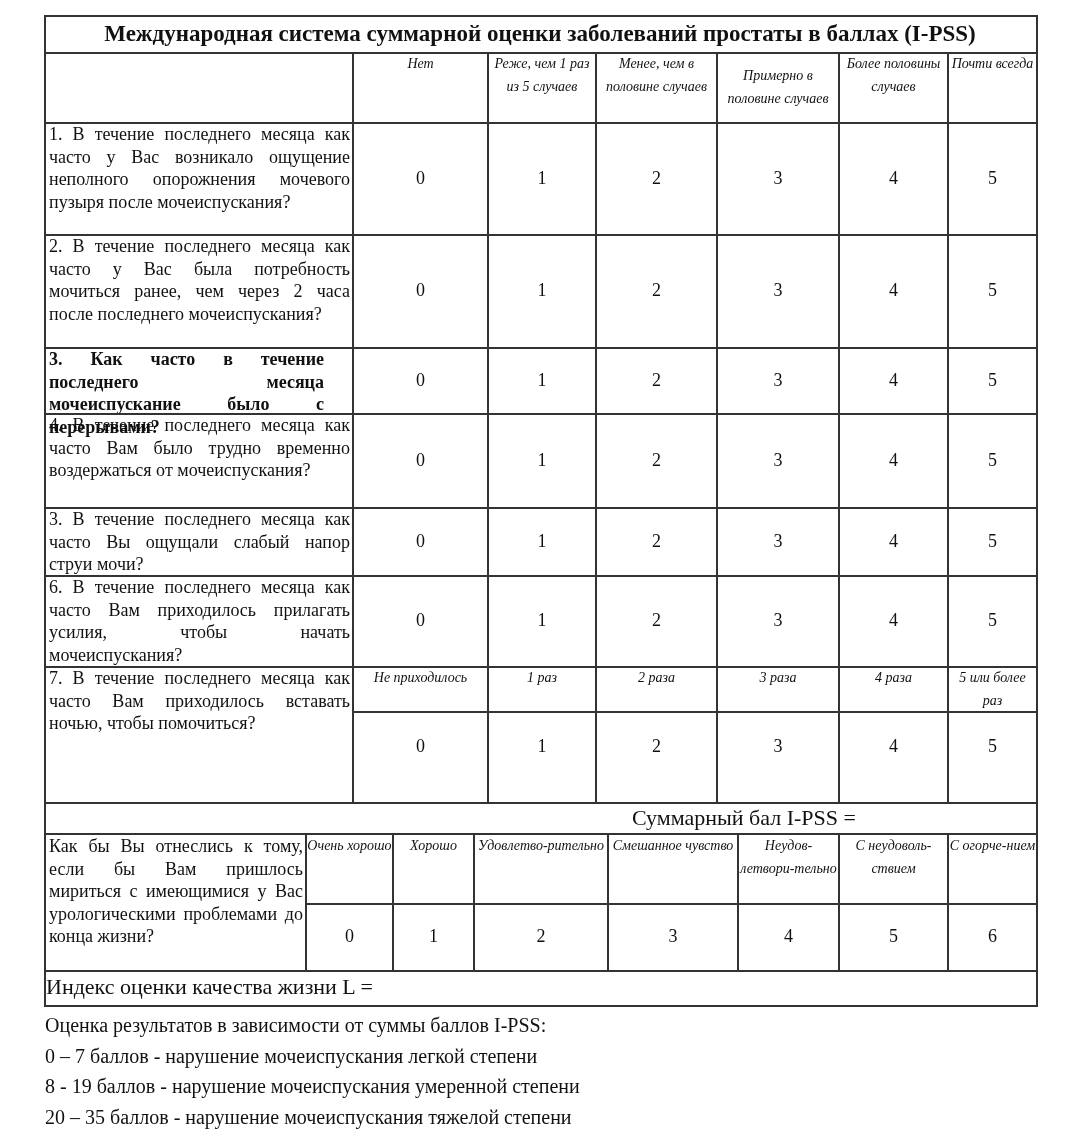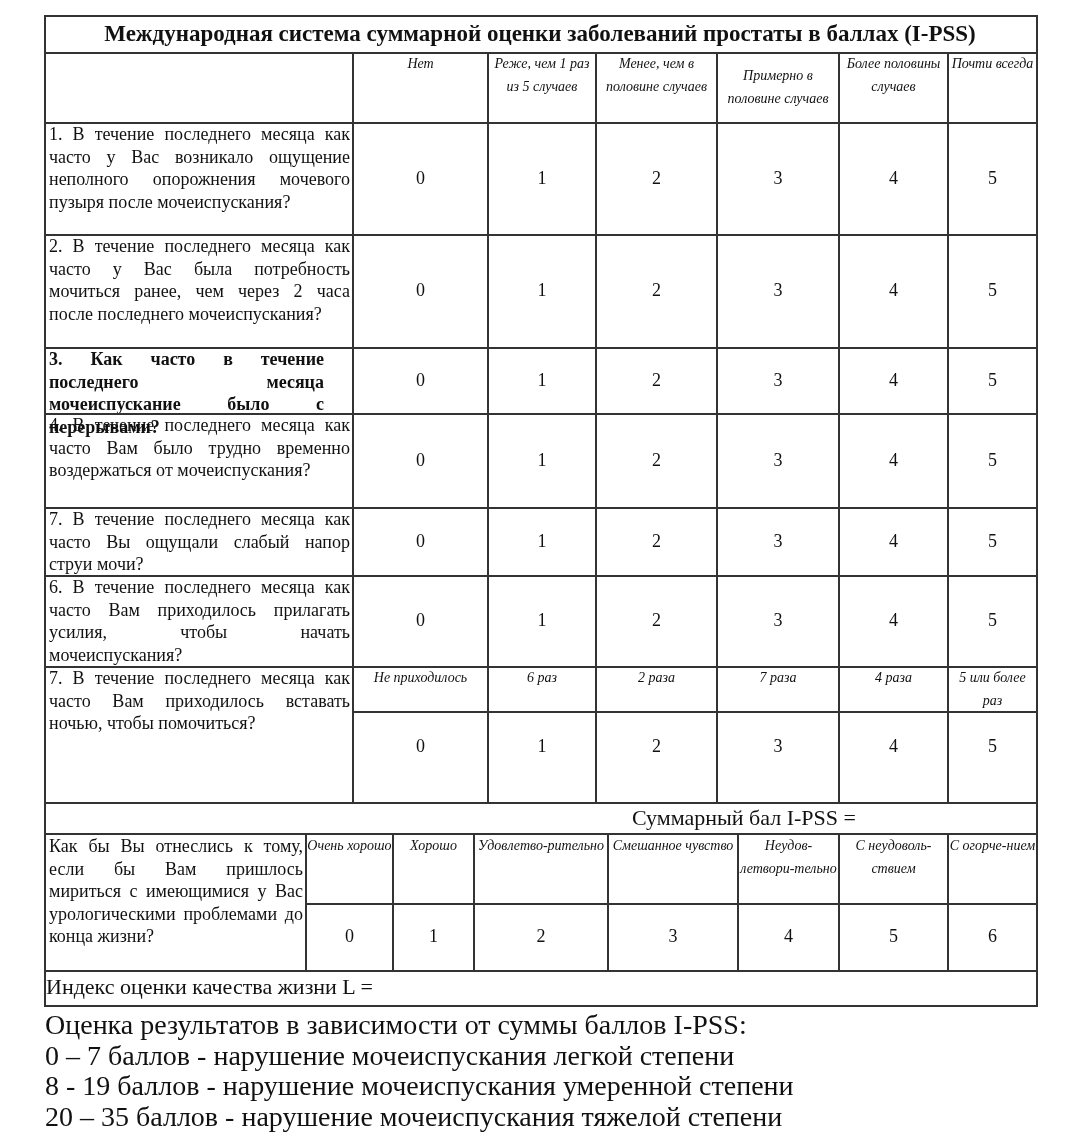--- a/index.html
+++ b/index.html
@@ -6,21 +6,21 @@
   body { width: 1066px; height: 1146px; position: relative; overflow: hidden;
          font-family: "Liberation Serif", "DejaVu Serif", serif; color: #111; }
   .abs { position: absolute; box-sizing: border-box; }
   .line-h { position: absolute; height: 2px; background: #333; }
   .line-v { position: absolute; width: 2px; background: #333; }
   .title { font-weight: bold; font-size: 23px; text-align: center; line-height: 34px; }
   .hdr { font-size: 14px; line-height: 22.5px; text-align: center; font-style: italic; }
   .q { font-size: 18px; line-height: 22.5px; text-align: justify; text-align-last: left; padding: 0 2px 0 3px; }
   .num { font-size: 18px; text-align: center; }
   .big { font-size: 22px; line-height: 30px; }
-  .foot { font-size: 28px; line-height: 30px; position: absolute; left: 45px; }
+  .foot { font-size: 20px; line-height: 30px; position: absolute; left: 45px; }
 </style>
 </head>
 <body>
 
 <div id="form">
 
   <div class="abs title" style="left:46px; top:17px; width:988px; height:35px;">Международная система суммарной оценки заболеваний простаты в баллах (I-PSS)</div>
 
   <div id="freq-headers">
       <div class="abs hdr" style="left:354px; top:53px; width:133px; height:68px;">Нет</div>
@@ -53,39 +53,39 @@
       <div class="abs num" style="left:718px; top:348px; width:120px; height:64px; display:flex; align-items:center; justify-content:center;">3</div>
       <div class="abs num" style="left:840px; top:348px; width:107px; height:64px; display:flex; align-items:center; justify-content:center;">4</div>
       <div class="abs num" style="left:949px; top:348px; width:87px; height:64px; display:flex; align-items:center; justify-content:center;">5</div>
       <div class="abs q" style="left:46px; top:414px; width:306px; height:92px;">4. В течение последнего месяца как часто Вам было трудно временно воздержаться от мочеиспускания?</div>
       <div class="abs num" style="left:354px; top:414px; width:133px; height:92px; display:flex; align-items:center; justify-content:center;">0</div>
       <div class="abs num" style="left:489px; top:414px; width:106px; height:92px; display:flex; align-items:center; justify-content:center;">1</div>
       <div class="abs num" style="left:597px; top:414px; width:119px; height:92px; display:flex; align-items:center; justify-content:center;">2</div>
       <div class="abs num" style="left:718px; top:414px; width:120px; height:92px; display:flex; align-items:center; justify-content:center;">3</div>
       <div class="abs num" style="left:840px; top:414px; width:107px; height:92px; display:flex; align-items:center; justify-content:center;">4</div>
       <div class="abs num" style="left:949px; top:414px; width:87px; height:92px; display:flex; align-items:center; justify-content:center;">5</div>
-      <div class="abs q" style="left:46px; top:508px; width:306px; height:66px;">7. В течение последнего месяца как часто Вы ощущали слабый напор струи мочи?</div>
+      <div class="abs q" style="left:46px; top:508px; width:306px; height:66px;">3. В течение последнего месяца как часто Вы ощущали слабый напор струи мочи?</div>
       <div class="abs num" style="left:354px; top:508px; width:133px; height:66px; display:flex; align-items:center; justify-content:center;">0</div>
       <div class="abs num" style="left:489px; top:508px; width:106px; height:66px; display:flex; align-items:center; justify-content:center;">1</div>
       <div class="abs num" style="left:597px; top:508px; width:119px; height:66px; display:flex; align-items:center; justify-content:center;">2</div>
       <div class="abs num" style="left:718px; top:508px; width:120px; height:66px; display:flex; align-items:center; justify-content:center;">3</div>
       <div class="abs num" style="left:840px; top:508px; width:107px; height:66px; display:flex; align-items:center; justify-content:center;">4</div>
       <div class="abs num" style="left:949px; top:508px; width:87px; height:66px; display:flex; align-items:center; justify-content:center;">5</div>
       <div class="abs q" style="left:46px; top:576px; width:306px; height:89px;">6. В течение последнего месяца как часто Вам приходилось прилагать усилия, чтобы начать мочеиспускания?</div>
       <div class="abs num" style="left:354px; top:576px; width:133px; height:89px; display:flex; align-items:center; justify-content:center;">0</div>
       <div class="abs num" style="left:489px; top:576px; width:106px; height:89px; display:flex; align-items:center; justify-content:center;">1</div>
       <div class="abs num" style="left:597px; top:576px; width:119px; height:89px; display:flex; align-items:center; justify-content:center;">2</div>
       <div class="abs num" style="left:718px; top:576px; width:120px; height:89px; display:flex; align-items:center; justify-content:center;">3</div>
       <div class="abs num" style="left:840px; top:576px; width:107px; height:89px; display:flex; align-items:center; justify-content:center;">4</div>
       <div class="abs num" style="left:949px; top:576px; width:87px; height:89px; display:flex; align-items:center; justify-content:center;">5</div>
       <div class="abs q" style="left:46px; top:667px; width:306px; height:134px;">7. В течение последнего месяца как часто Вам приходилось вставать ночью, чтобы помочиться?</div>
       <div class="abs hdr" style="left:354px; top:667px; width:133px; height:43px;">Не приходилось</div>
-      <div class="abs hdr" style="left:489px; top:667px; width:106px; height:43px;">6 раз</div>
+      <div class="abs hdr" style="left:489px; top:667px; width:106px; height:43px;">1 раз</div>
       <div class="abs hdr" style="left:597px; top:667px; width:119px; height:43px;">2 раза</div>
-      <div class="abs hdr" style="left:718px; top:667px; width:120px; height:43px;">7 раза</div>
+      <div class="abs hdr" style="left:718px; top:667px; width:120px; height:43px;">3 раза</div>
       <div class="abs hdr" style="left:840px; top:667px; width:107px; height:43px;">4 раза</div>
       <div class="abs hdr" style="left:949px; top:667px; width:87px; height:43px;">5 или более раз</div>
       <div class="abs num" style="left:354px; top:712px; width:133px; height:68px; display:flex; align-items:center; justify-content:center;">0</div>
       <div class="abs num" style="left:489px; top:712px; width:106px; height:68px; display:flex; align-items:center; justify-content:center;">1</div>
       <div class="abs num" style="left:597px; top:712px; width:119px; height:68px; display:flex; align-items:center; justify-content:center;">2</div>
       <div class="abs num" style="left:718px; top:712px; width:120px; height:68px; display:flex; align-items:center; justify-content:center;">3</div>
       <div class="abs num" style="left:840px; top:712px; width:107px; height:68px; display:flex; align-items:center; justify-content:center;">4</div>
       <div class="abs num" style="left:949px; top:712px; width:87px; height:68px; display:flex; align-items:center; justify-content:center;">5</div>
     </div>
 

